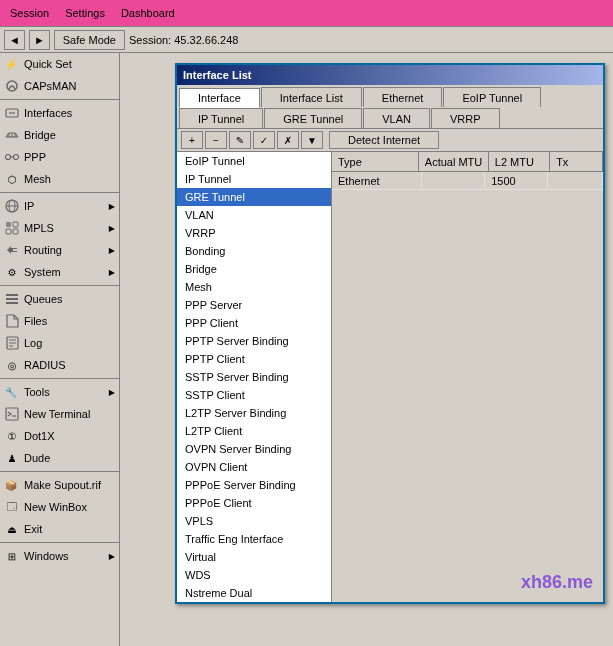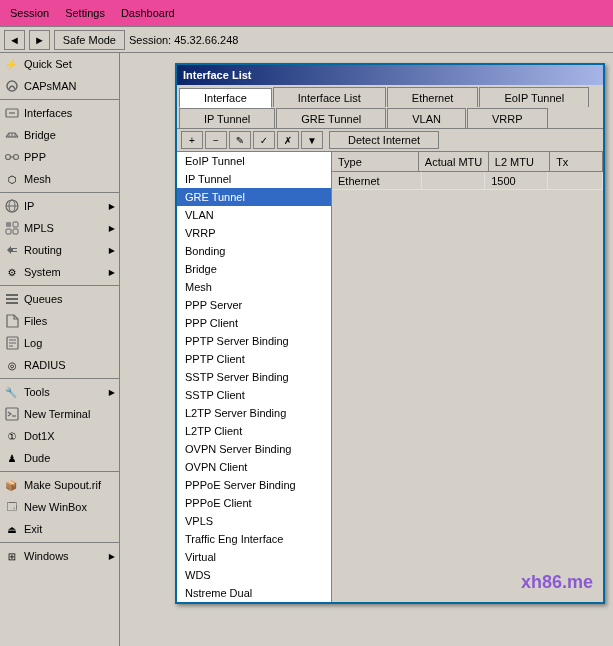--- a/index.html
+++ b/index.html
@@ -129,21 +129,21 @@
     .tabs-bar {
       background: #d4d0c8;
       display: flex;
       align-items: flex-end;
       padding: 2px 2px 0;
       border-bottom: 1px solid #808080;
       flex-wrap: wrap;
       gap: 1px;
     }
     .tab {
-      padding: 2px 24px;
+      padding: 2px 18px;
       border: 1px solid #808080;
       border-bottom: none;
       background: #d4d0c8;
       cursor: pointer;
       font-size: 11px;
       height: 20px;
       display: flex;
       align-items: center;
     }
     .tab.active {

